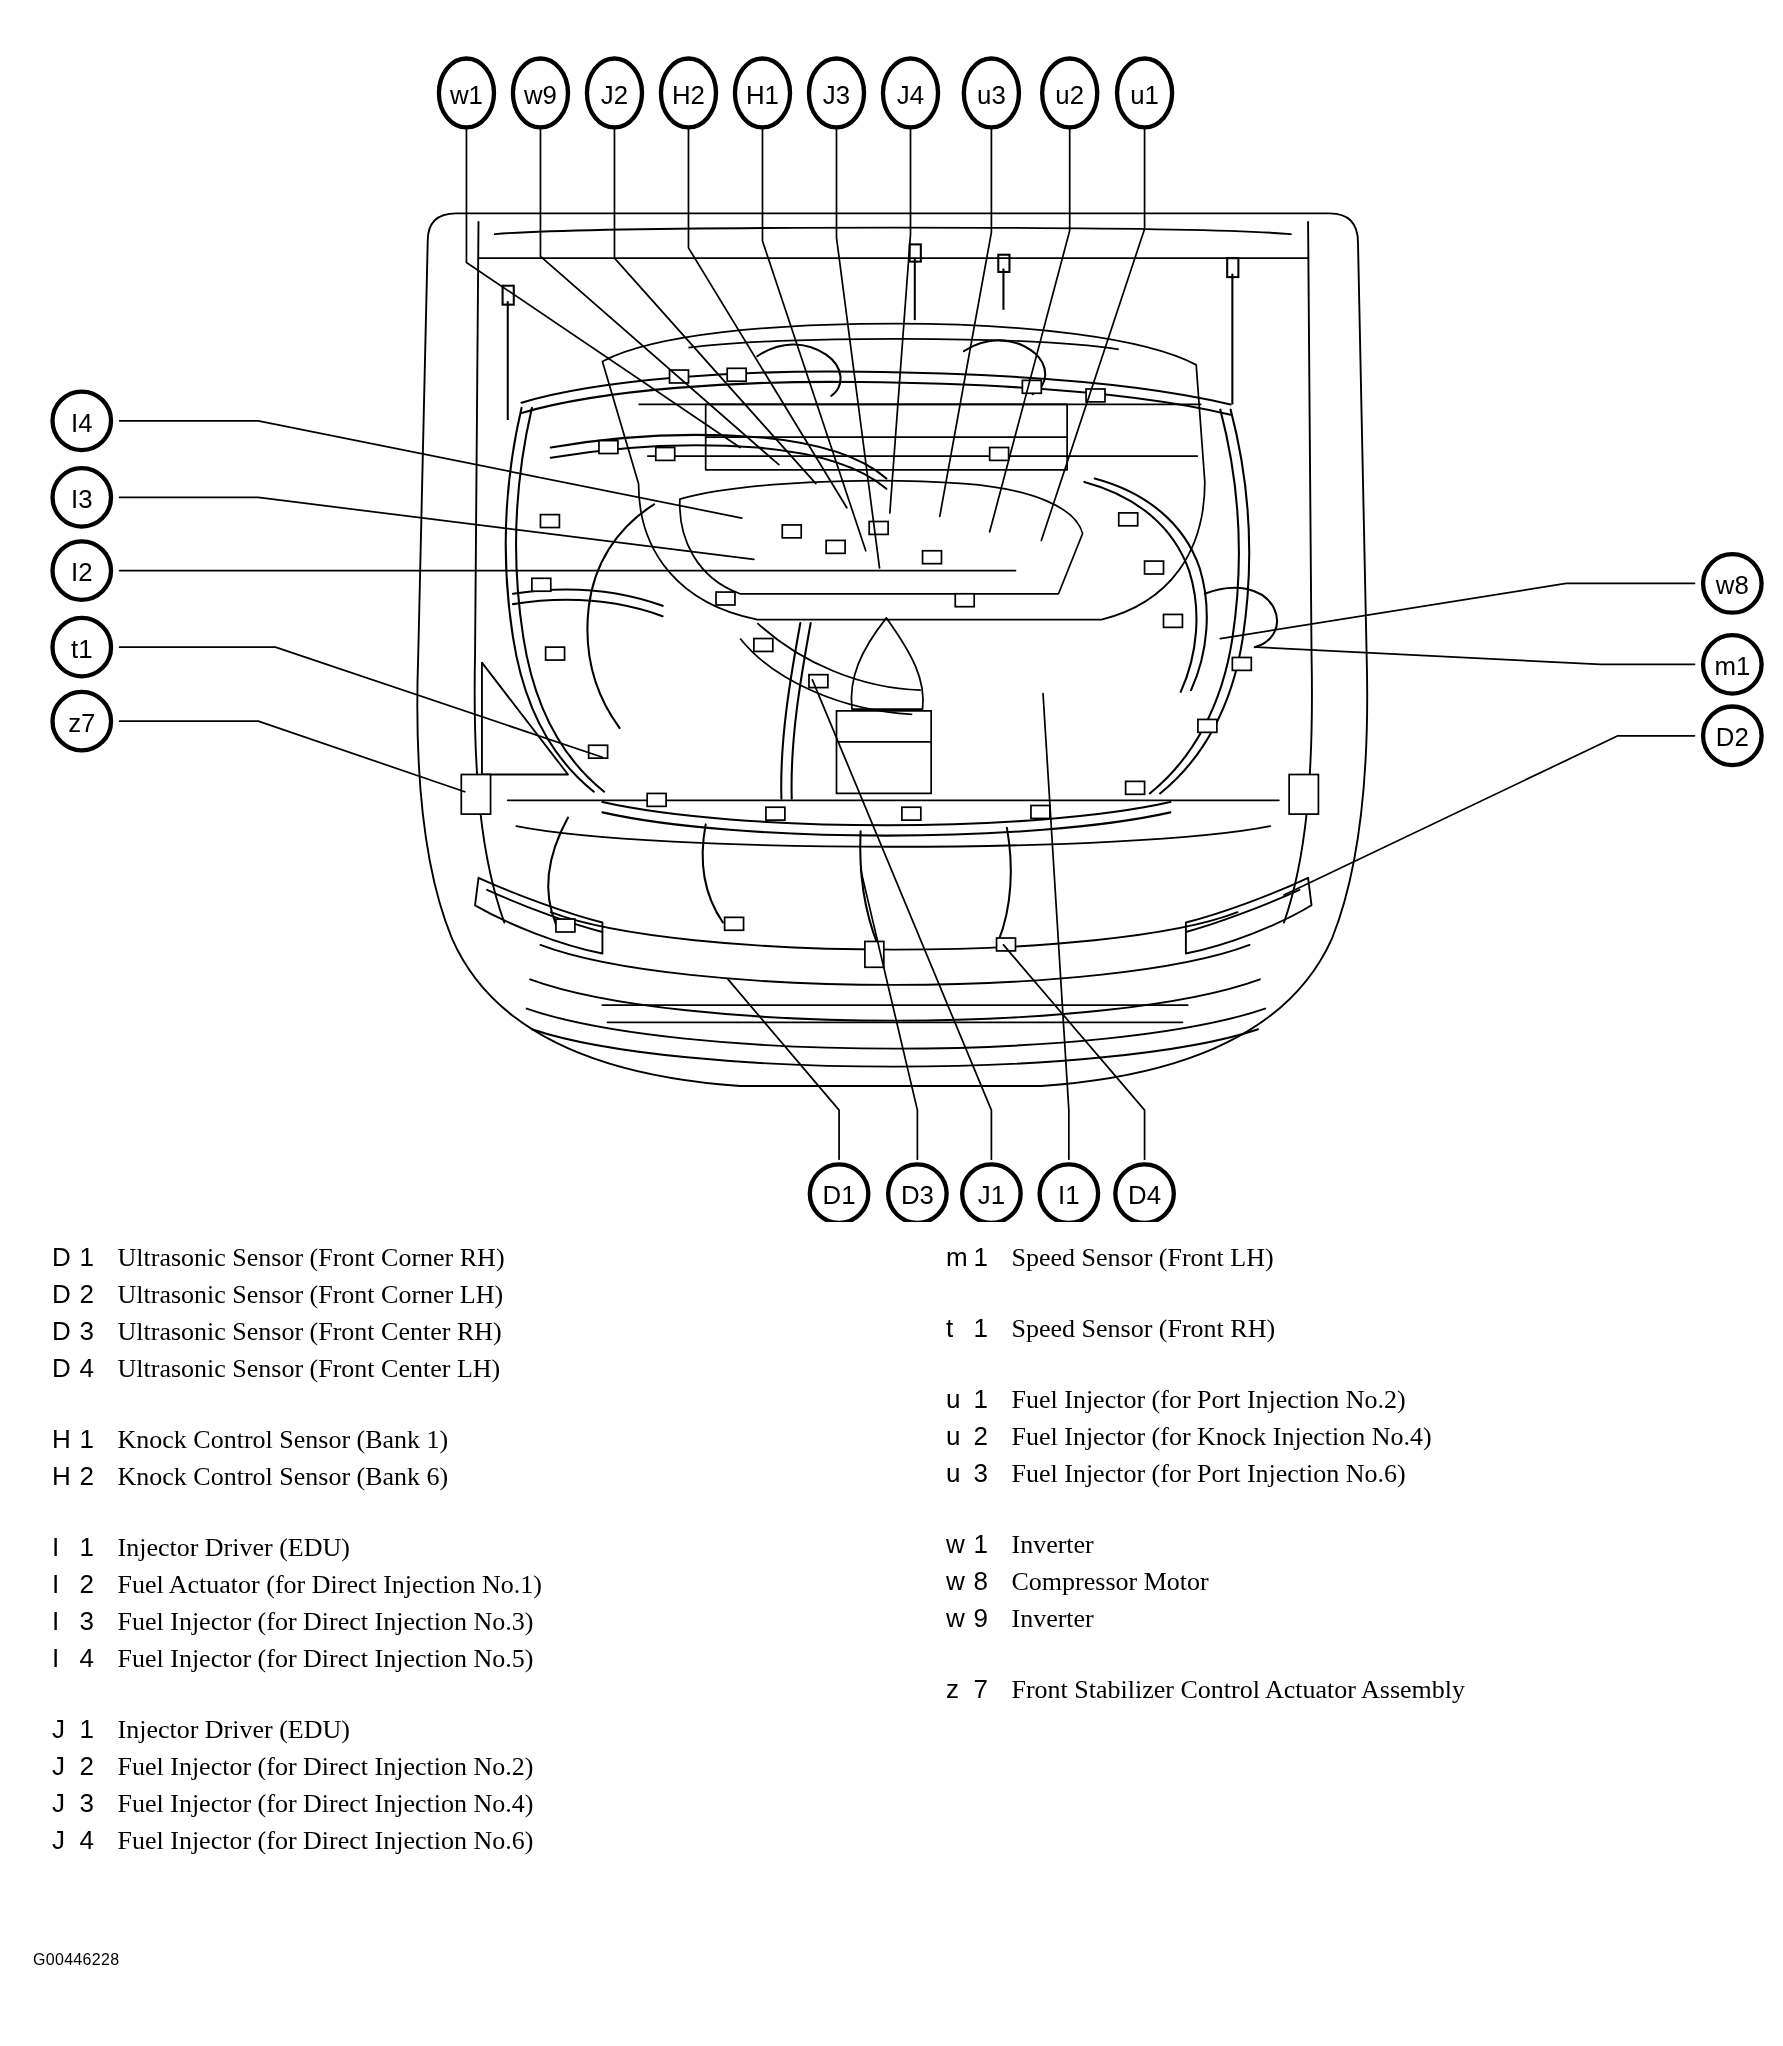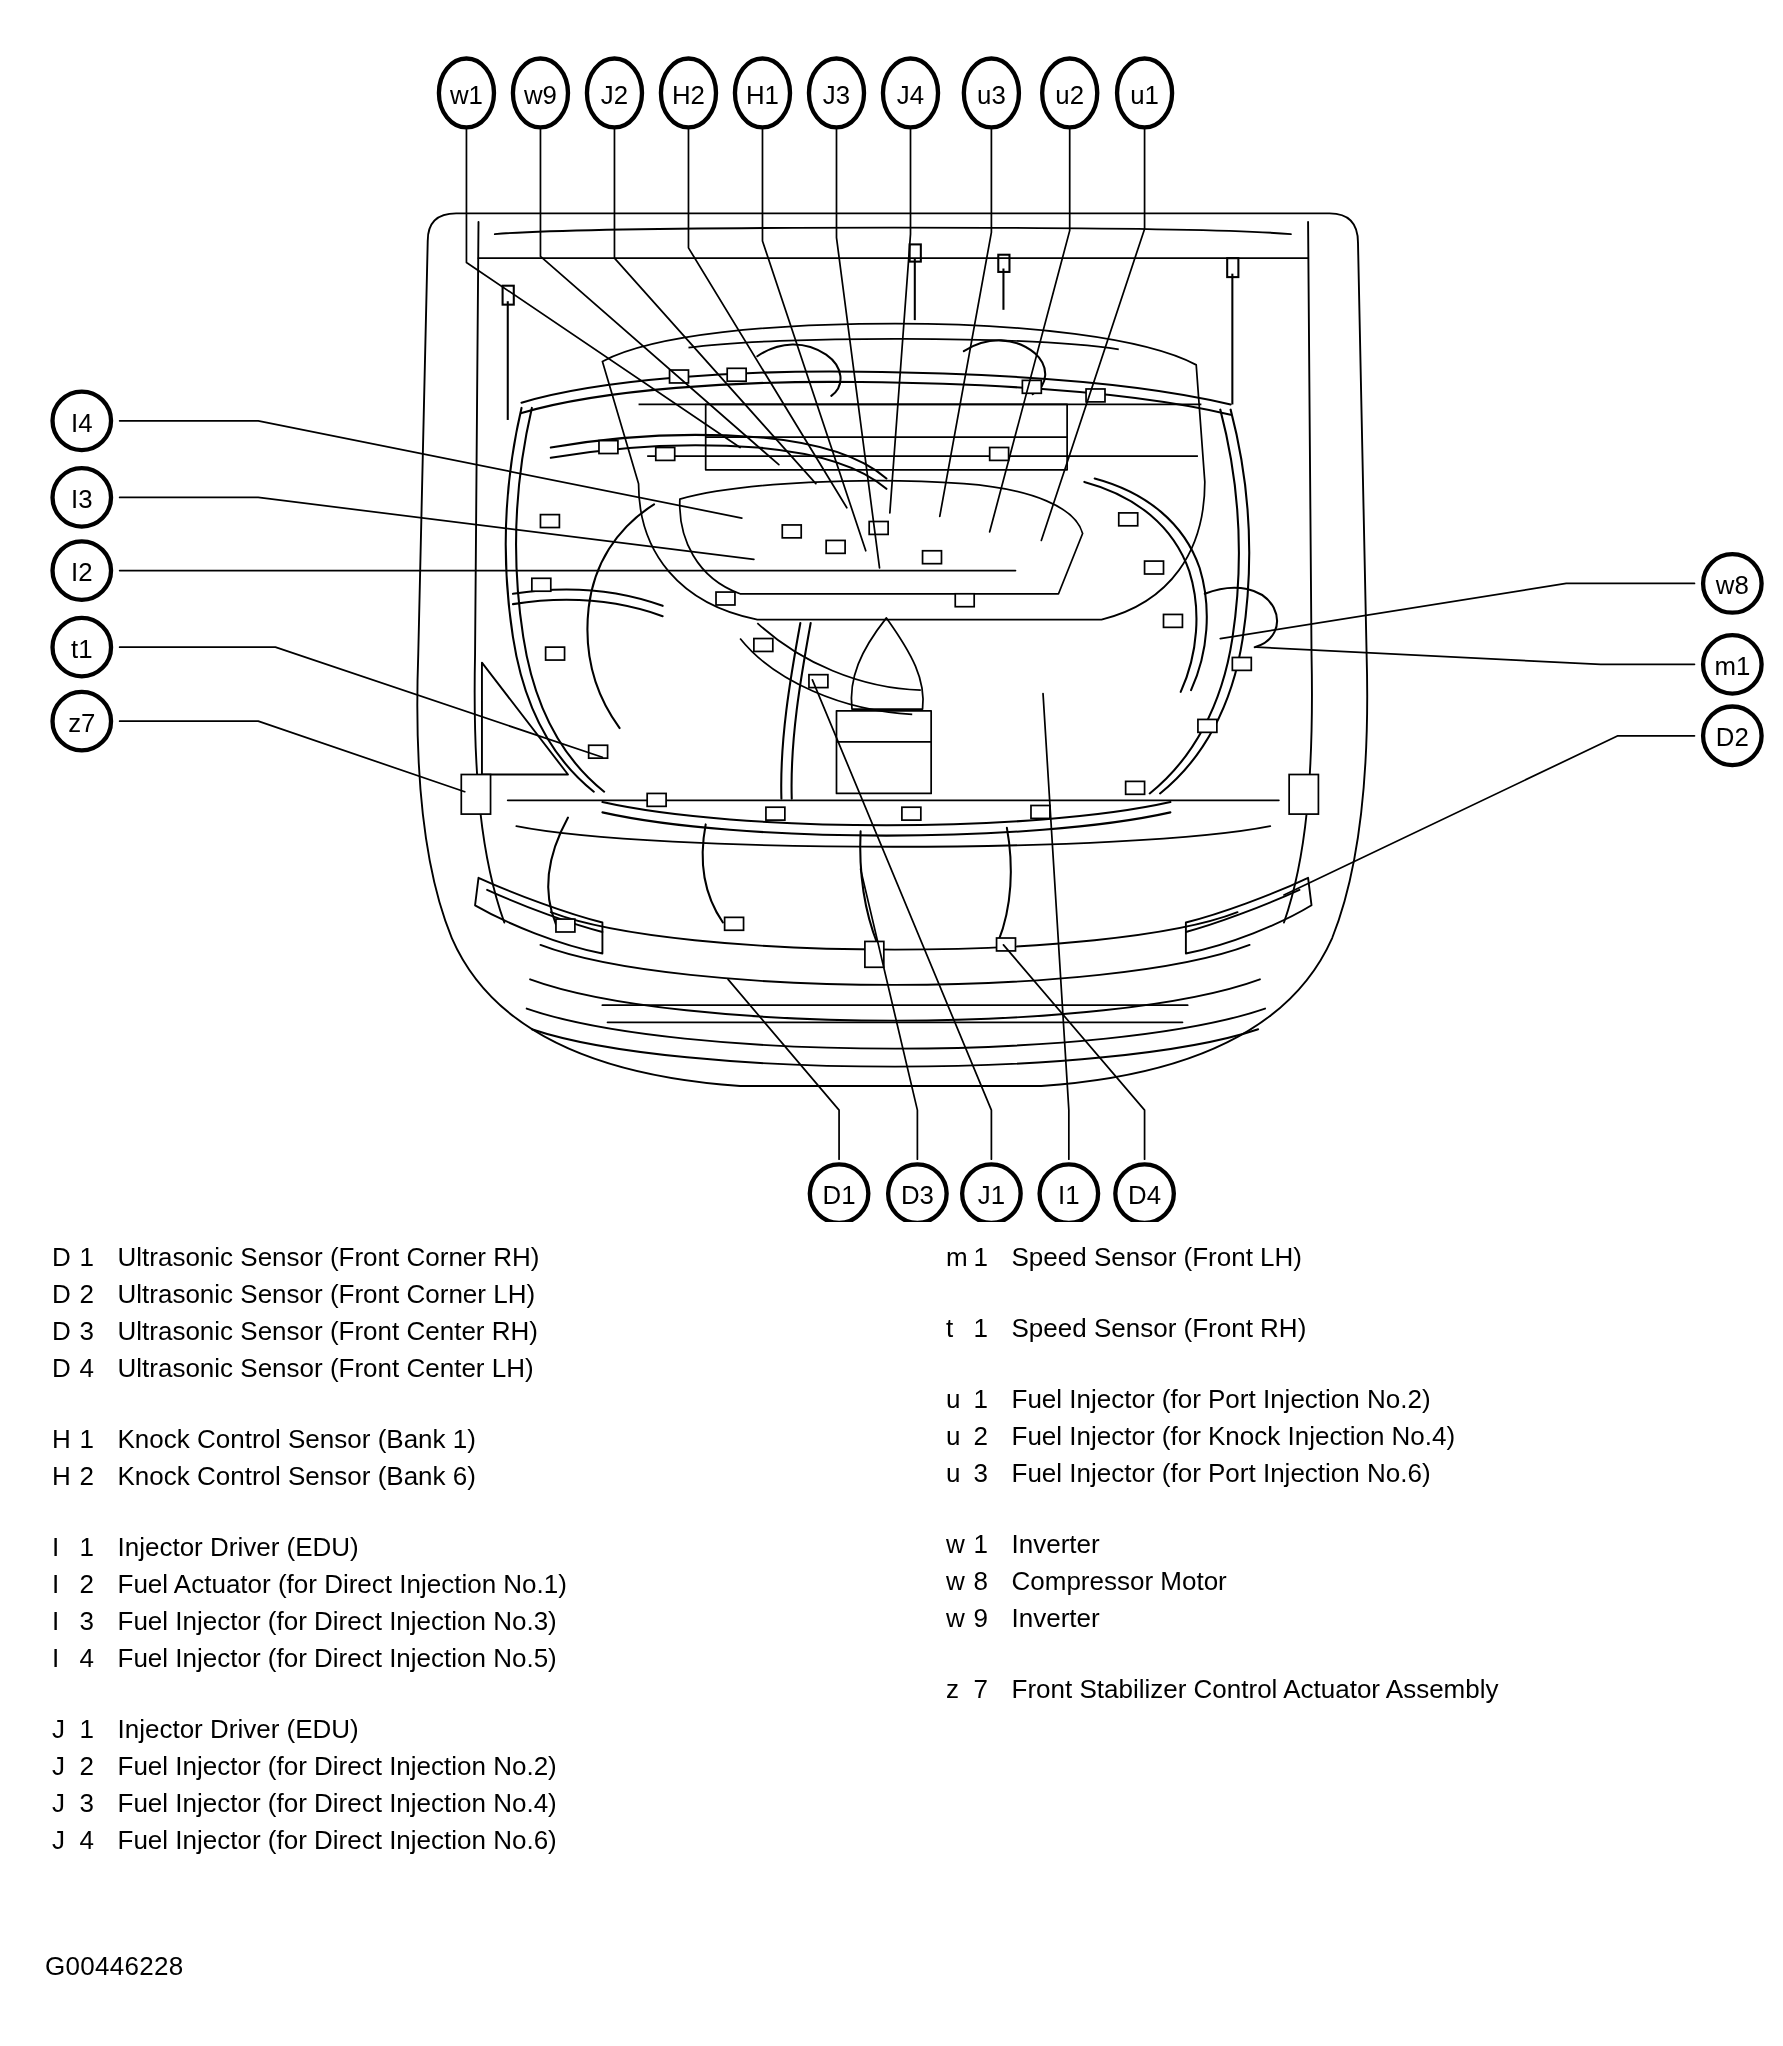--- a/index.html
+++ b/index.html
@@ -16,26 +16,26 @@
   .legend-col{position:absolute;top:0;}
   #legend-col-left{left:52px;width:843px;}
   #legend-col-right{left:946px;width:809px;}
   .legend-group{margin-bottom:34px;}
   .legend-row{
     display:flex;align-items:baseline;
     font-size:26px;line-height:37px;white-space:nowrap;
   }
   .legend-code-letter{width:27.5px;flex:0 0 27.5px;text-align:left;}
   .legend-code-num{width:38px;flex:0 0 38px;text-align:left;}
-  .legend-desc{flex:1 1 auto;}
+  .legend-desc{flex:1 1 auto;font-family:Liberation Serif, serif;}
   .legend-desc-cont{padding-left:65px;font-size:26px;line-height:37px;white-space:nowrap;}
 
   #figure-code{
     position:absolute;left:33px;top:1951px;
-    font-size:26px;letter-spacing:0.3px;margin-left:12px;
+    font-size:16px;letter-spacing:0.3px;
   }
 
   
   text{font-family:"Liberation Sans","DejaVu Sans",sans-serif;}
   .bubble-text{font-size:30px;text-anchor:middle;dominant-baseline:central;fill:#000;}
 </style>
 </head>
 <body>
 
 <div id="diagram-stage">

